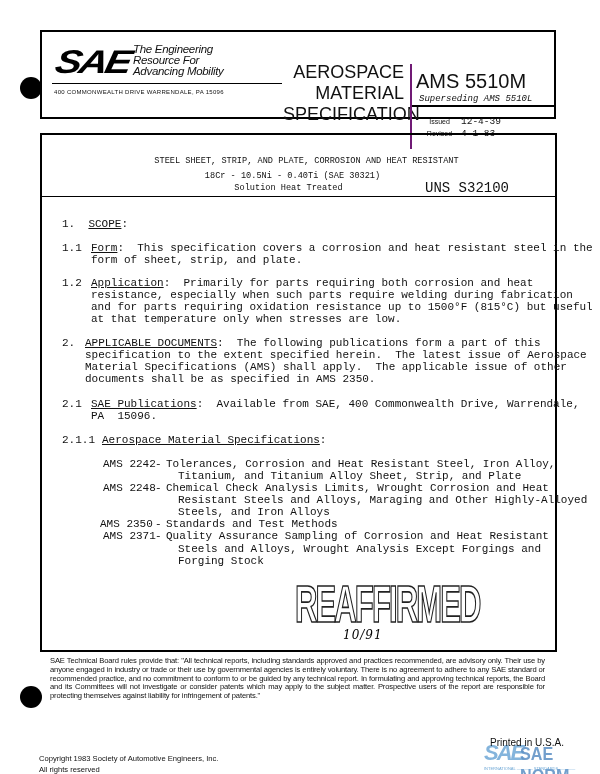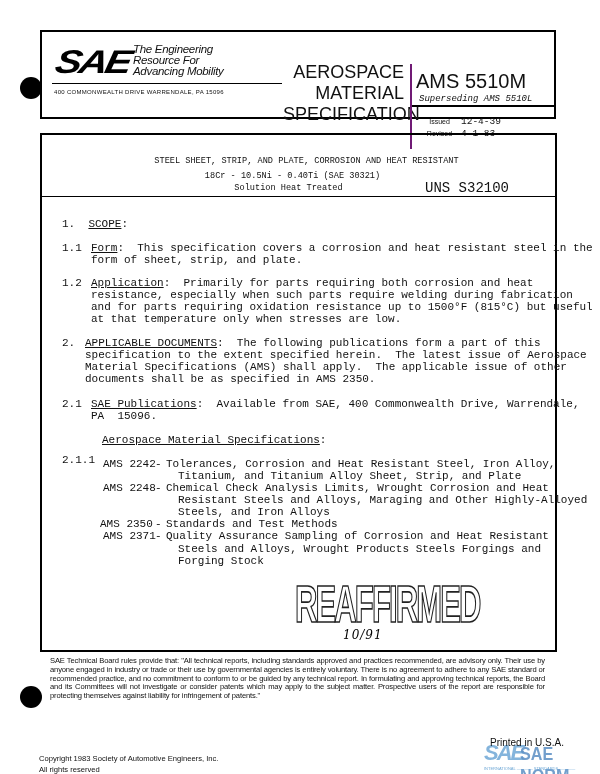--- a/index.html
+++ b/index.html
@@ -187,21 +187,21 @@
 <div class="txt mono" style="left:62px; top:337px;">2.</div>
 <div class="txt mono" style="left:85px; top:337px;"><span class="u">APPLICABLE DOCUMENTS</span><span>:</span><span>  The following publications form a part of this</span></div>
 <div class="txt mono" style="left:85px; top:349px;">specification to the extent specified herein.  The latest issue of Aerospace</div>
 <div class="txt mono" style="left:85px; top:361px;">Material Specifications (AMS) shall apply.  The applicable issue of other</div>
 <div class="txt mono" style="left:85px; top:373px;">documents shall be as specified in AMS 2350.</div>
 
 <div class="txt mono" style="left:62px; top:398px;">2.1</div>
 <div class="txt mono" style="left:91px; top:398px;"><span class="u">SAE Publications</span><span>:</span><span>  Available from SAE, 400 Commonwealth Drive, Warrendale,</span></div>
 <div class="txt mono" style="left:91px; top:410px;">PA  15096.</div>
 
-<div class="txt mono" style="left:62px; top:434px;margin-top:20px;">2.1.1</div>
+<div class="txt mono" style="left:62px; top:434px;">2.1.1</div>
 <div class="txt mono" style="left:102px; top:434px;text-align:center;"><span class="u">Aerospace Material Specifications</span><span>:</span></div>
 
 <div>
   <div class="txt mono" style="left:103px; top:458px;">AMS 2242</div>
   <div class="txt mono" style="left:155px; top:458px;">- </div>
   <div class="txt mono" style="left:166px; top:458px;">Tolerances, Corrosion and Heat Resistant Steel, Iron Alloy,</div>
   <div class="txt mono" style="left:178px; top:470px;">Titanium, and Titanium Alloy Sheet, Strip, and Plate</div>
 
   <div class="txt mono" style="left:103px; top:482px;">AMS 2248</div>
   <div class="txt mono" style="left:155px; top:482px;">- </div>
@@ -209,21 +209,21 @@
   <div class="txt mono" style="left:178px; top:494px;">Resistant Steels and Alloys, Maraging and Other Highly-Alloyed</div>
   <div class="txt mono" style="left:178px; top:506px;">Steels, and Iron Alloys</div>
 
   <div class="txt mono" style="left:100px; top:518px;">AMS 2350</div>
   <div class="txt mono" style="left:155px; top:518px;">- </div>
   <div class="txt mono" style="left:166px; top:518px;">Standards and Test Methods</div>
 
   <div class="txt mono" style="left:103px; top:530px;">AMS 2371</div>
   <div class="txt mono" style="left:155px; top:530px;">- </div>
   <div class="txt mono" style="left:166px; top:530px;">Quality Assurance Sampling of Corrosion and Heat Resistant</div>
-  <div class="txt mono" style="left:178px; top:543px;">Steels and Alloys, Wrought Products Steels Forgings and</div>
+  <div class="txt mono" style="left:178px; top:543px;">Steels and Alloys, Wrought Analysis Except Forgings and</div>
   <div class="txt mono" style="left:178px; top:555px;">Forging Stock</div>
 </div>
 
 <div class="stamp">REAFFIRMED</div>
 <div class="stamp-date">10/91</div>
 
 <div class="notice sans">SAE Technical Board rules provide that: "All technical reports, including standards approved and practices recommended, are advisory only. Their use by anyone engaged in industry or trade or their use by governmental agencies is entirely voluntary. There is no agreement to adhere to any SAE standard or recommended practice, and no commitment to conform to or be guided by any technical report. In formulating and approving technical reports, the Board and its Committees will not investigate or consider patents which may apply to the subject matter. Prospective users of the report are responsible for protecting themselves against liability for infringement of patents."</div>
 <div class="copyright sans">Copyright 1983 Society of Automotive Engineers, Inc.</div>
 <div class="rights sans">All rights reserved</div>
 

